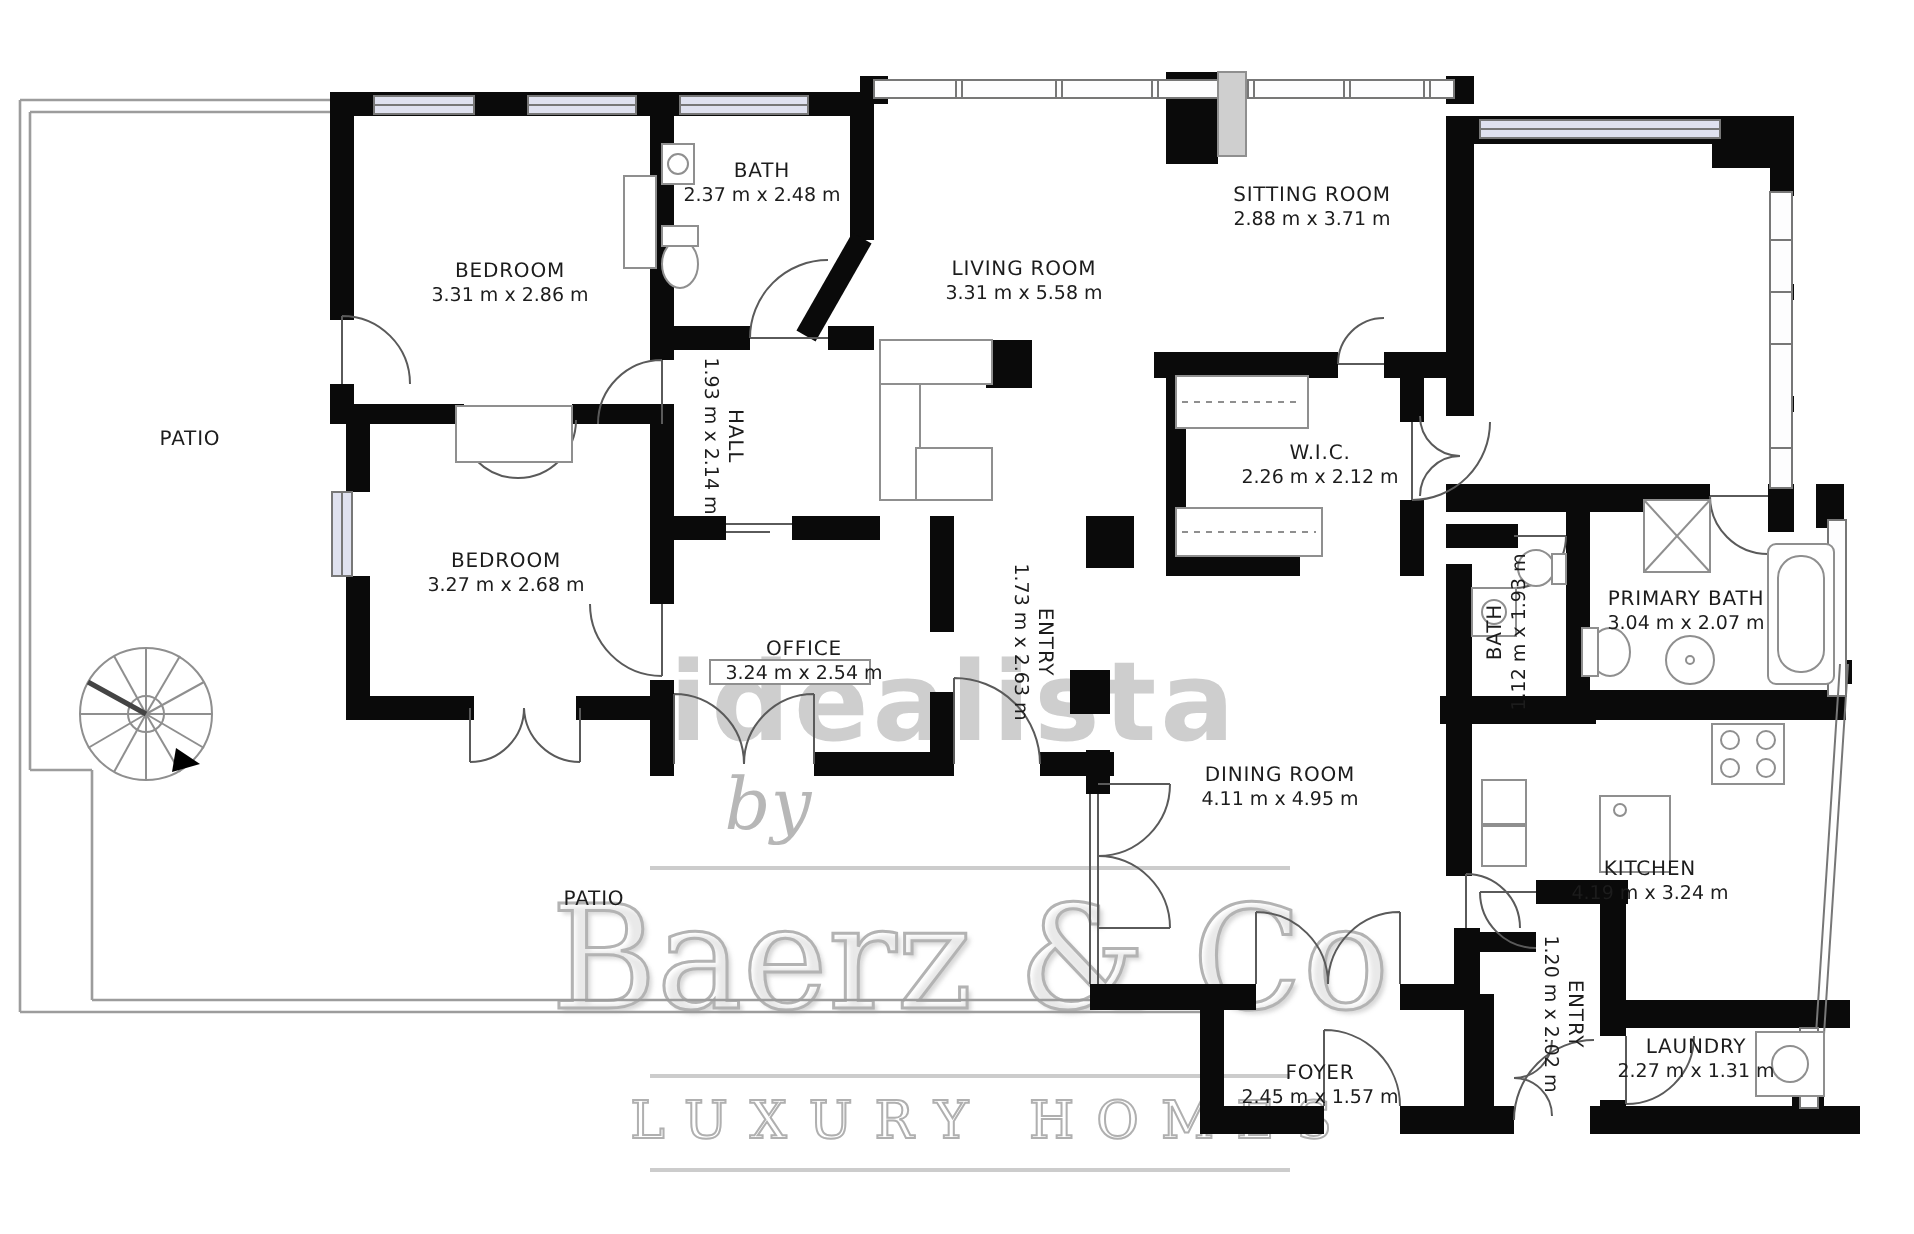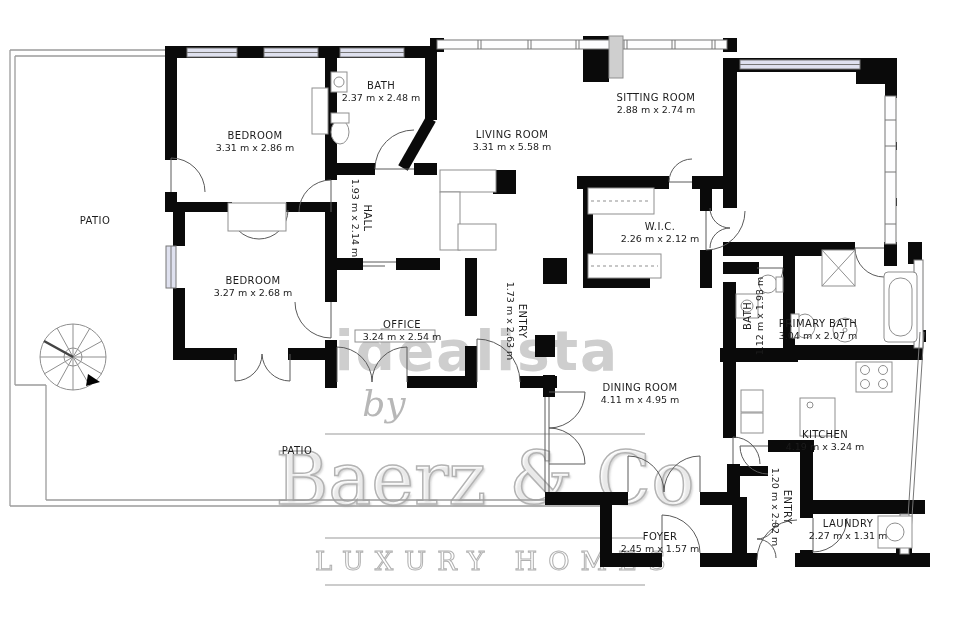--- a/index.html
+++ b/index.html
@@ -261,21 +261,21 @@
     <div class="room-label" style="left:381px;top:92px;">
       <div class="nm">BATH</div>
       <div class="dm">2.37 m x 2.48 m</div>
       </div>
     <div class="room-label" style="left:512px;top:141px;">
       <div class="nm">LIVING ROOM</div>
       <div class="dm">3.31 m x 5.58 m</div>
       </div>
     <div class="room-label" style="left:656px;top:104px;">
       <div class="nm">SITTING ROOM</div>
-      <div class="dm">2.88 m x 2.74 m</div>
+      <div class="dm">2.88 m x 3.71 m</div>
       </div>
     <div class="room-label rot90" style="left:361px;top:218px;">
       <div class="nm">HALL</div>
       <div class="dm">1.93 m x 2.14 m</div>
       </div>
     <div class="room-label" style="left:660px;top:233px;">
       <div class="nm">W.I.C.</div>
       <div class="dm">2.26 m x 2.12 m</div>
       </div>
     <div class="room-label" style="left:253px;top:287px;">
@@ -287,21 +287,21 @@
       <div class="dm">3.24 m x 2.54 m</div>
       </div>
     <div class="room-label rot90" style="left:516px;top:321px;">
       <div class="nm">ENTRY</div>
       <div class="dm">1.73 m x 2.63 m</div>
       </div>
     <div class="room-label rotm90" style="left:754px;top:316px;">
       <div class="nm">BATH</div>
       <div class="dm">1.12 m x 1.93 m</div>
       </div>
-    <div class="room-label" style="left:818px;top:306px;margin-top:24px;">
+    <div class="room-label" style="left:843px;top:306px;">
       <div class="nm">PRIMARY BATH</div>
       <div class="dm">3.04 m x 2.07 m</div>
       </div>
     <div class="room-label" style="left:640px;top:394px;text-align:center;">
       <div class="nm">DINING ROOM</div>
       <div class="dm">4.11 m x 4.95 m</div>
       </div>
     <div class="room-label" style="left:825px;top:441px;">
       <div class="nm">KITCHEN</div>
       <div class="dm">4.19 m x 3.24 m</div>

